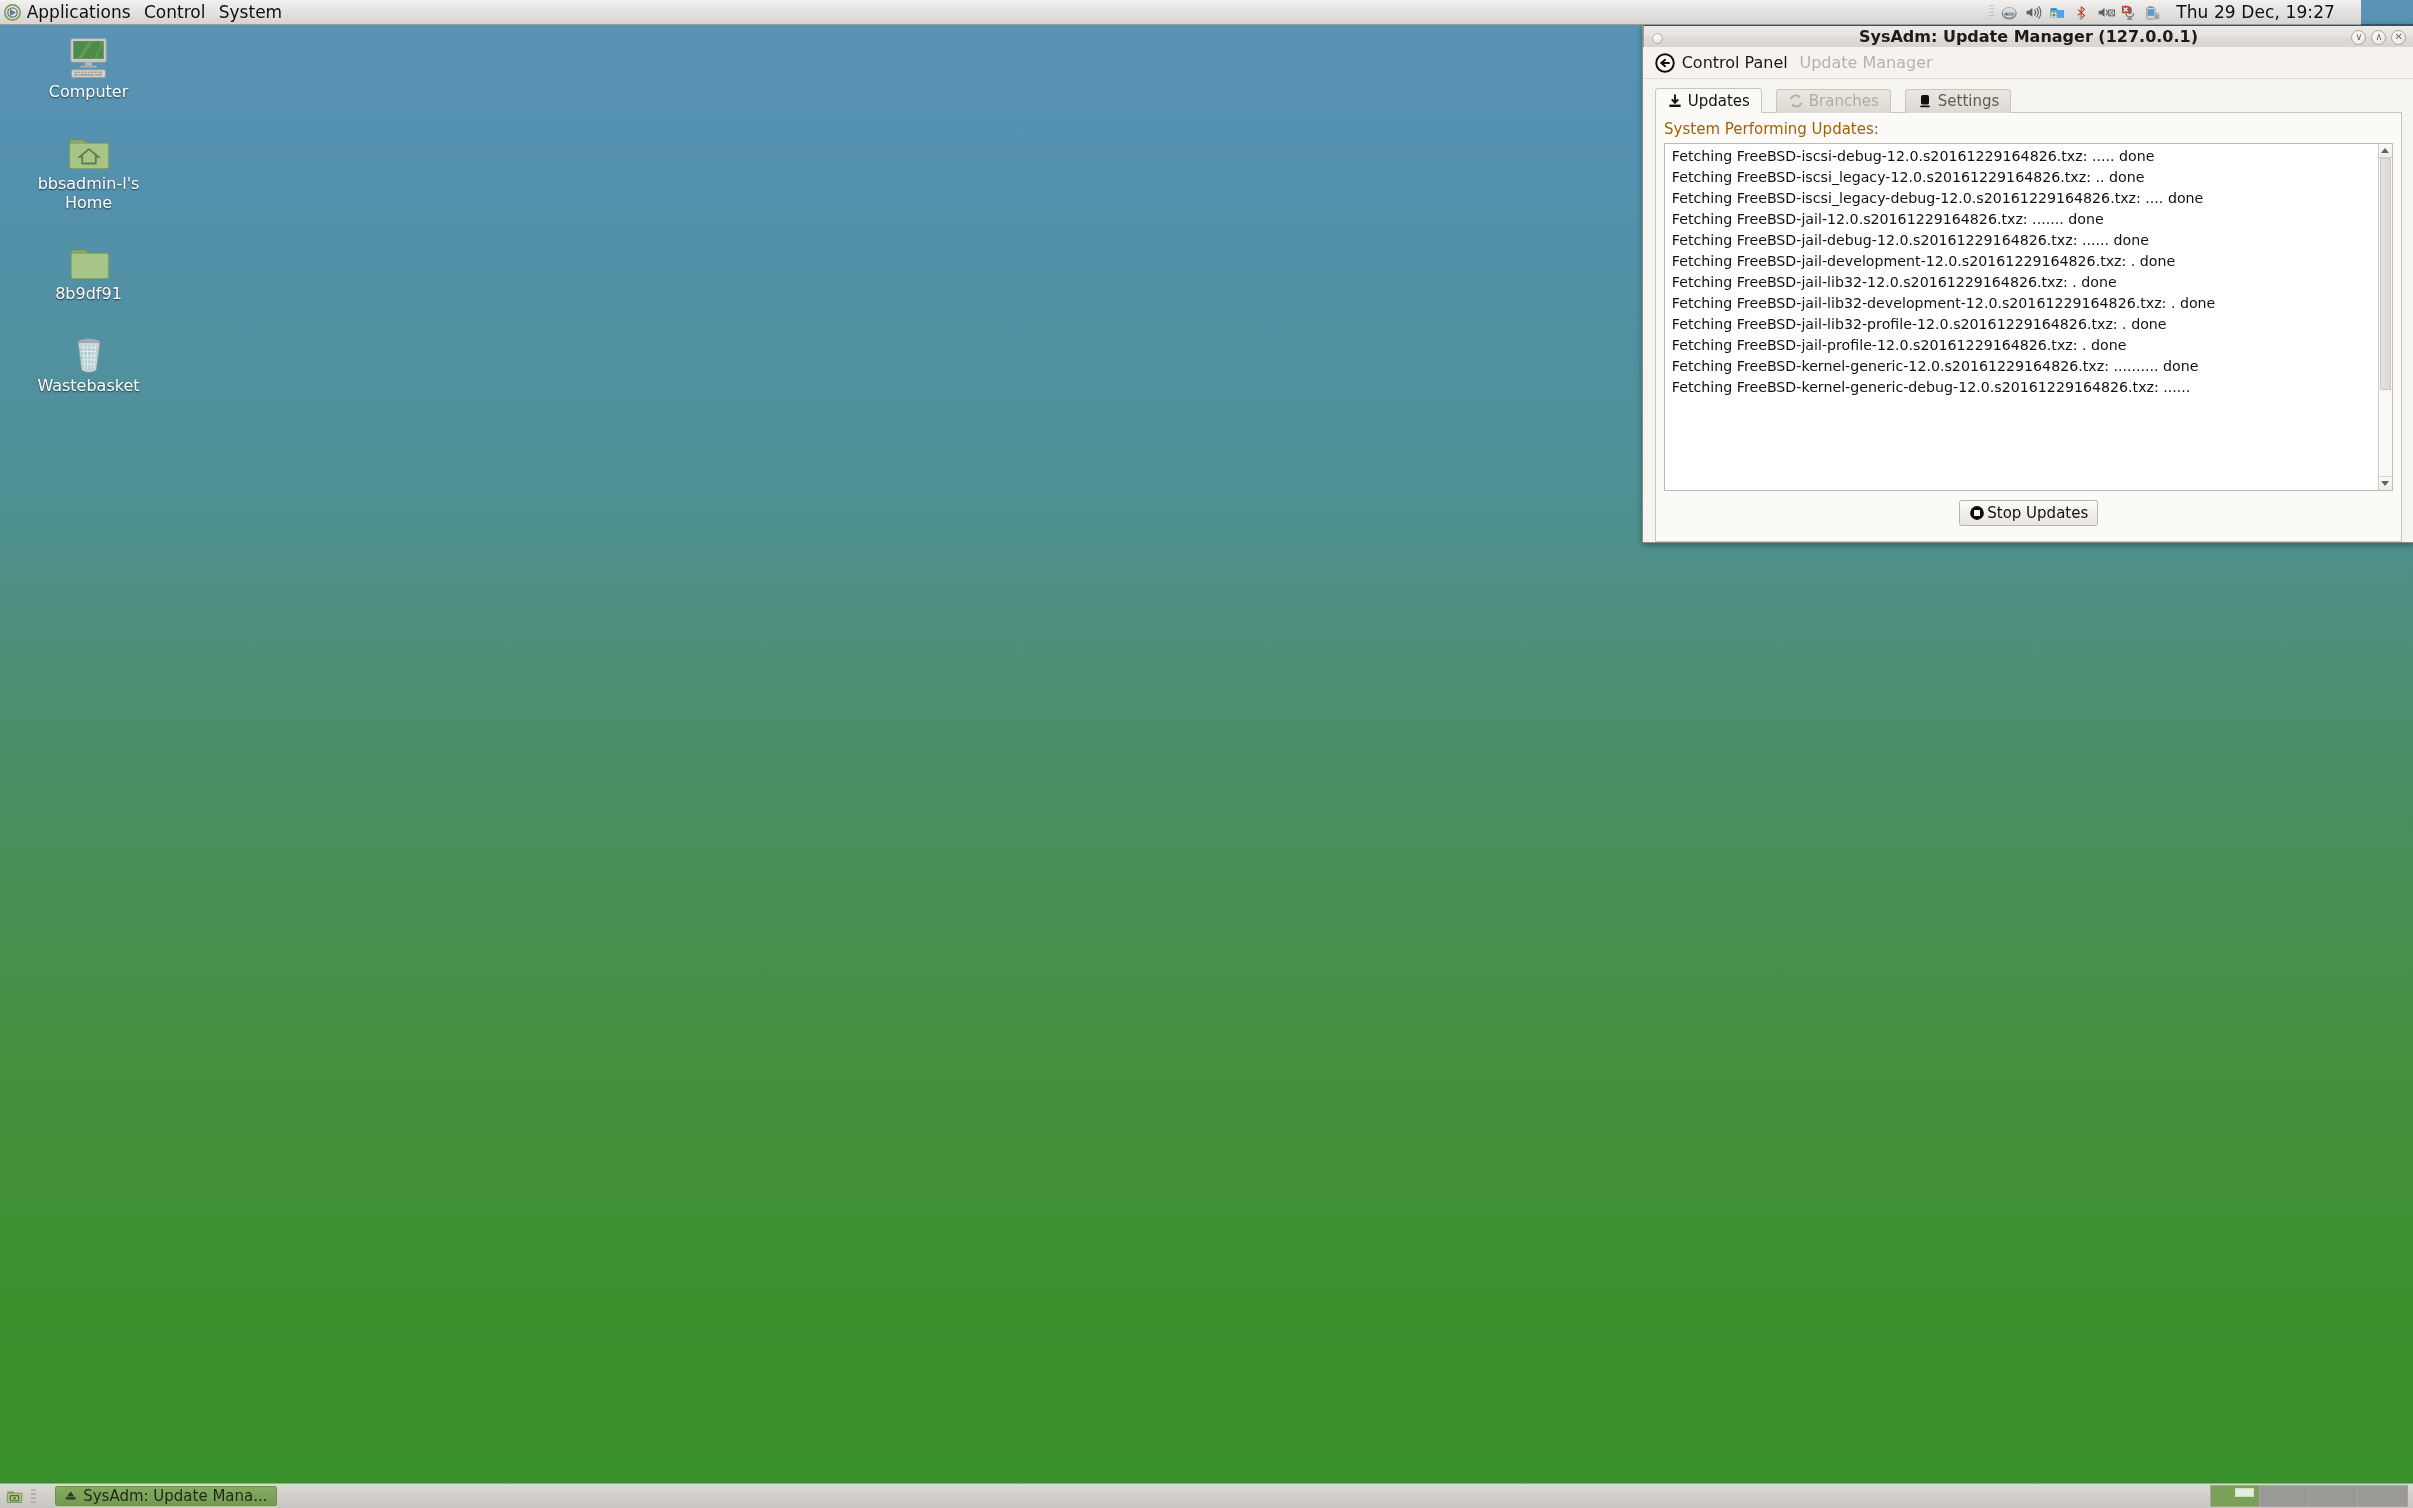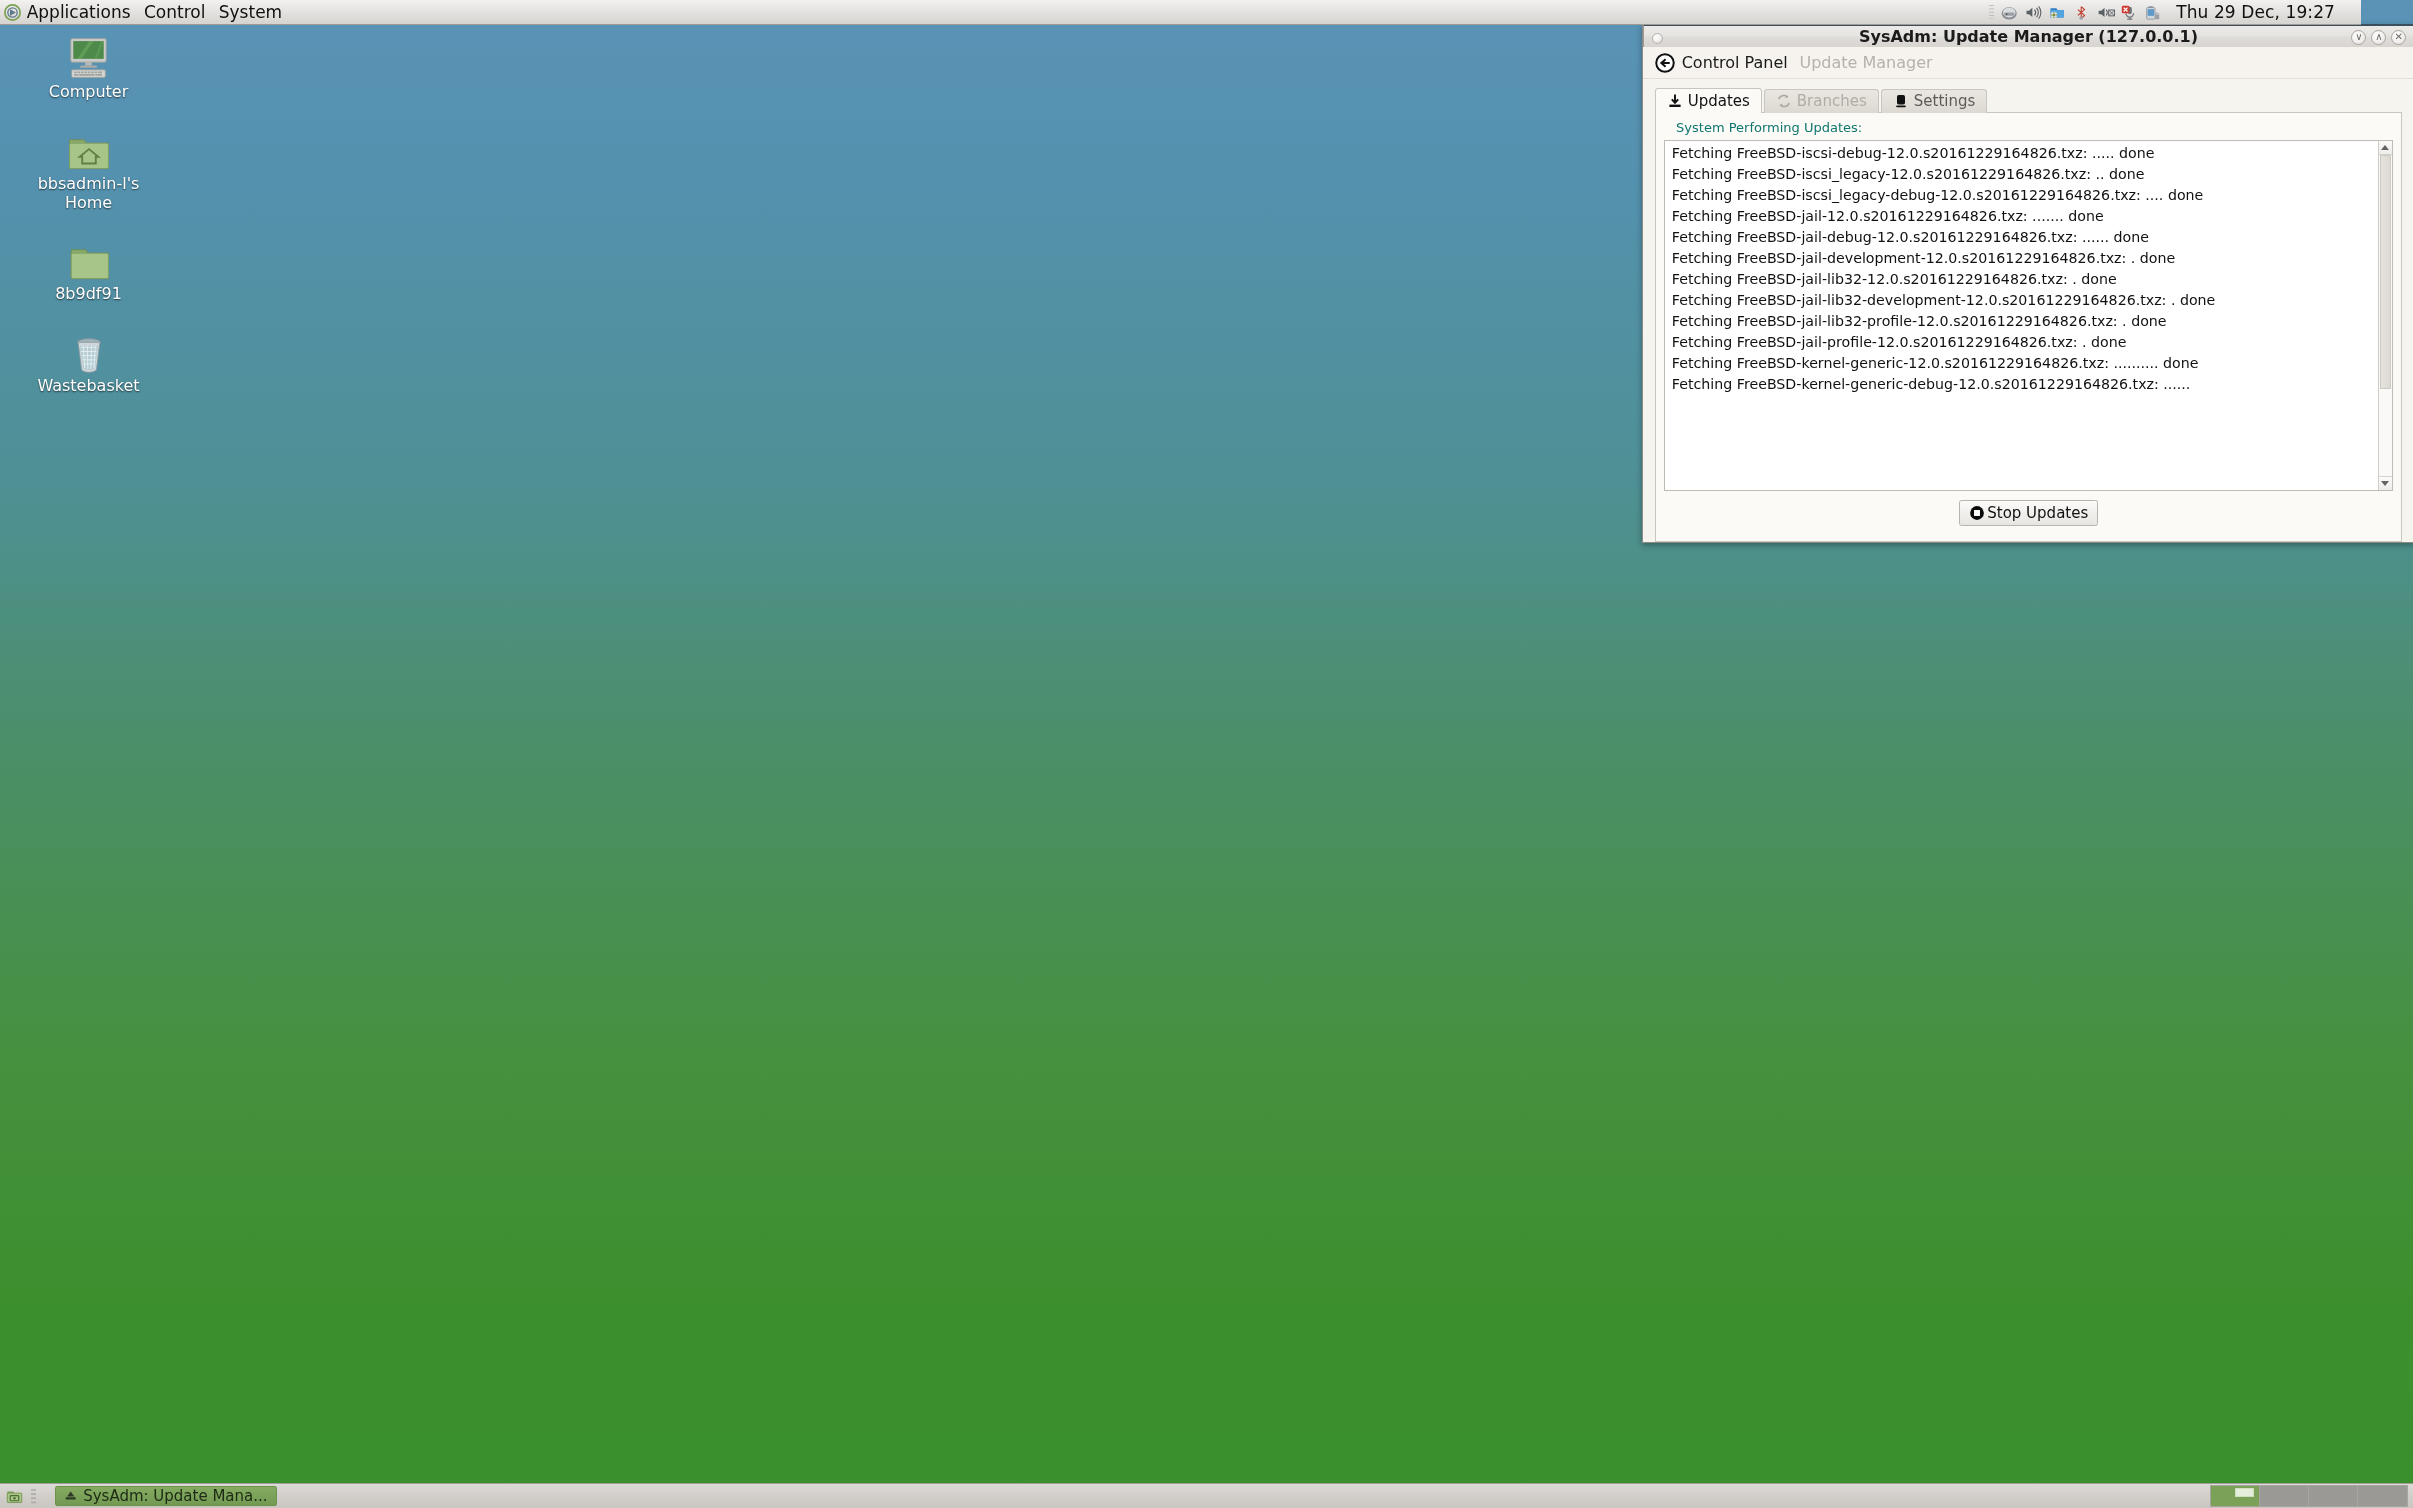--- a/index.html
+++ b/index.html
@@ -87,35 +87,35 @@
 
   .win-body { flex:1 1 auto; padding:10px 11.7px 0 11.7px; display:flex; flex-direction:column; }
 
   .tabs { display:flex; align-items:flex-end; height:23.5px; position:relative; z-index:2; }
   .tab {
     height:23.5px; display:flex; align-items:center; gap:5px;
     padding:0 11px; font-size:15px;
     border:0.8px solid #c9c5bf; border-bottom:none;
     border-radius:3.4px 3.4px 0 0;
     background:linear-gradient(to bottom,#eae7e1,#ddd9d2);
-    color:#5e5b57; margin-right:2px;
+    color:#5e5b57; margin-right:14px;
   }
   .tab.active {
     background:#fbfaf7; color:#111; height:25px; border-color:#c9c5bf;
     margin-bottom:-0.8px;
   }
   .tab.disabled { color:#b0aca6; }
   .tab .ticon { width:16px; height:16px; display:block; }
 
   .tabpanel {
     flex:1 1 auto; border:0.8px solid #c9c5bf; background:#fbfaf7;
     margin-top:-0.8px; padding:7.5px 8.4px 7.5px 8.4px;
     display:flex; flex-direction:column;
   }
-  .panel-label { font-size:13px; color:#0f766e; margin-bottom:5px;margin-left:12px; }
+  .panel-label { font-size:15px; color:#a16207; margin-bottom:5px; }
 
   .logwrap {
     flex:1 1 auto; display:flex;
     border:0.8px solid #bfbbb5; background:#ffffff; min-height:0;
   }
   .loglist {
     flex:1 1 auto; overflow:hidden; padding:1.7px 0 0 3.4px;
   }
   .logline {
     font-size:14.2px; line-height:21px; color:#111; white-space:nowrap;

